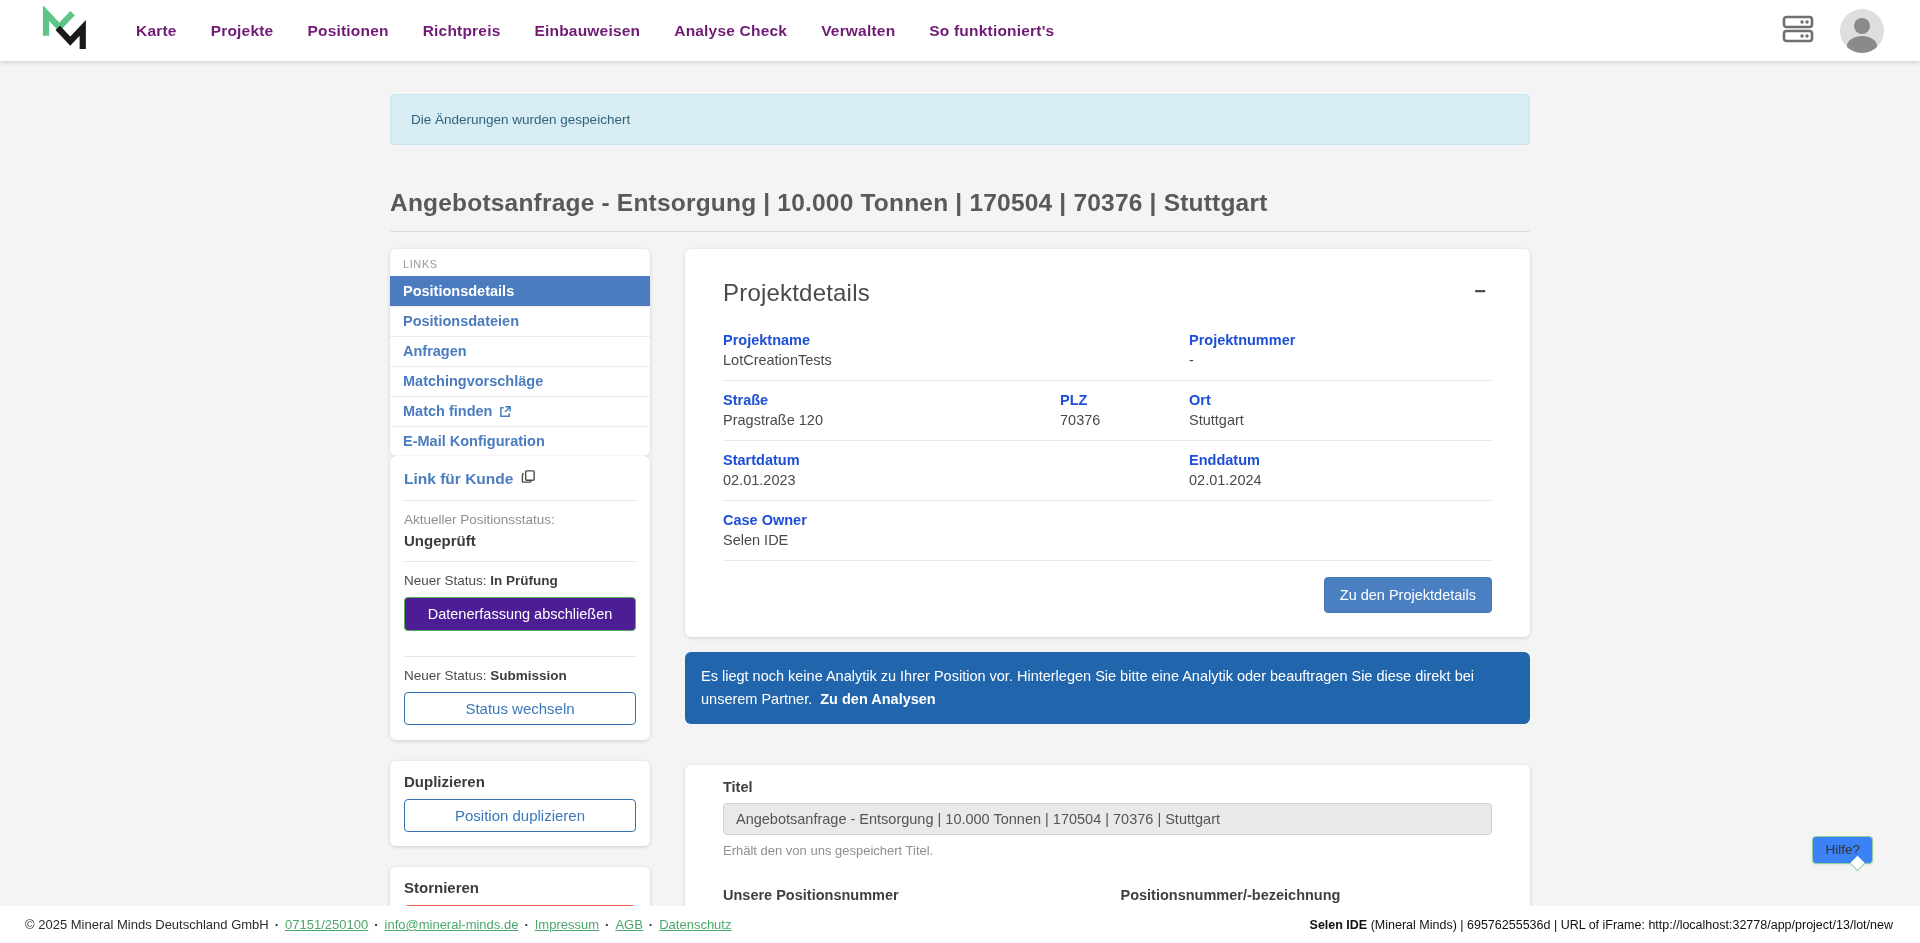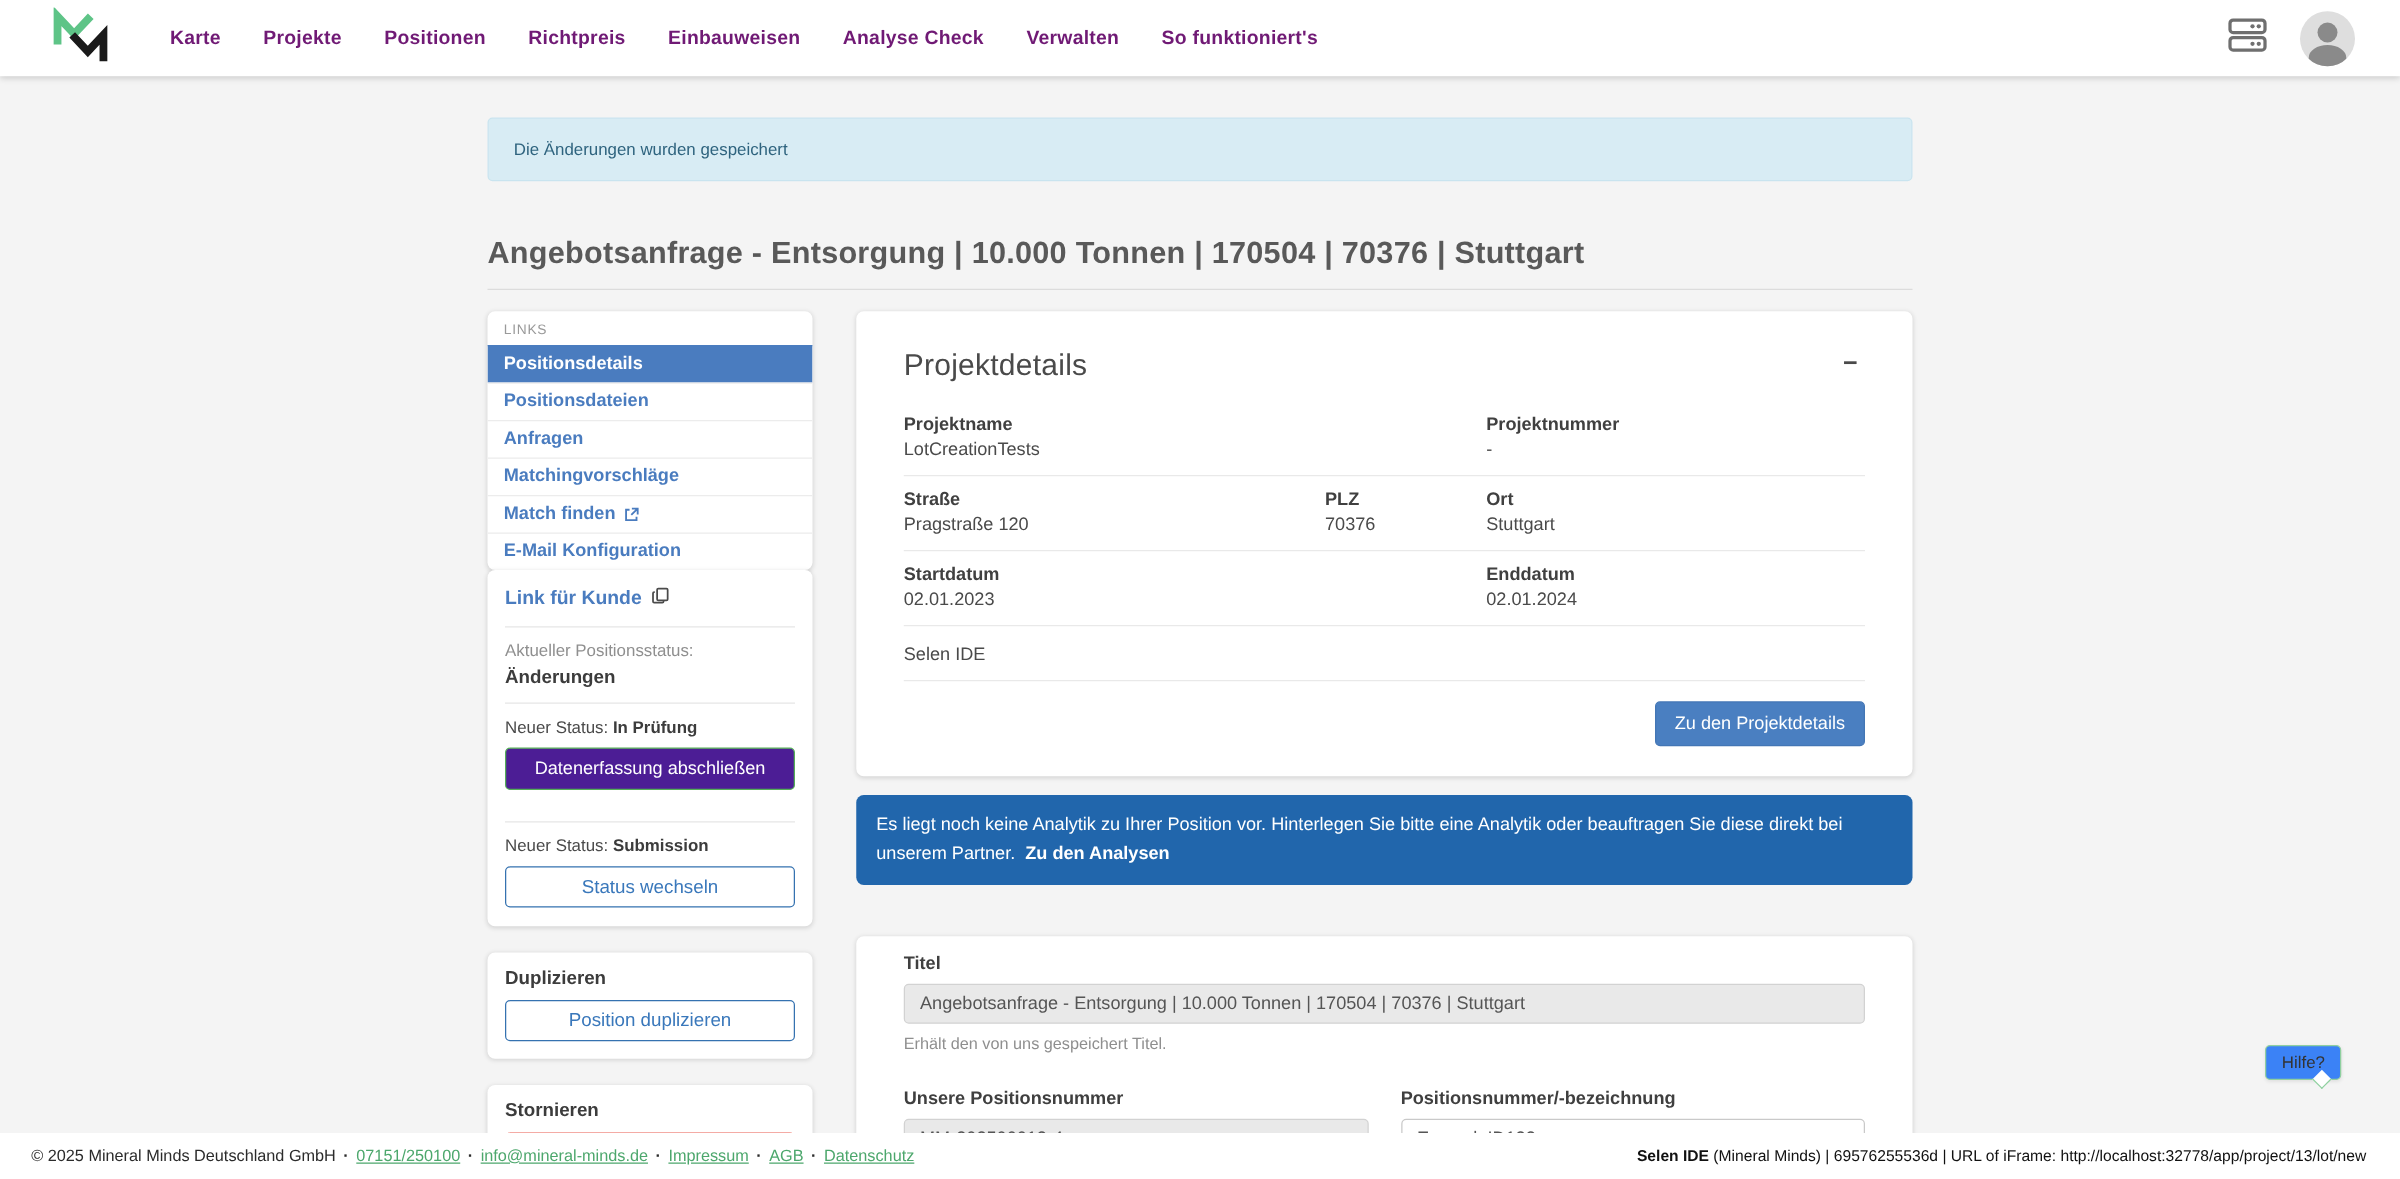--- a/index.html
+++ b/index.html
@@ -62,21 +62,21 @@
   .btn-outline-red { margin-top:9px; background:#fff; border:1.5px solid #e9594c; color:#333; font-size:15px; padding:7px 6px; }
   .caret { font-size:11px; margin-left:4px; position:relative; top:-1px; }
 
   
   .project-card { padding:30px 38px 24px; }
   .proj-head { display:flex; align-items:flex-start; justify-content:space-between; }
   .proj-title { font-size:24px; color:#4a4a4a; font-weight:400; letter-spacing:.2px; }
   .collapse-btn { border:none; background:none; font-size:20px; font-weight:700; color:#4a4a4a; cursor:pointer; line-height:1; padding:2px 6px; }
   .proj-rows { margin-top:14px; }
   .proj-row { display:grid; grid-template-columns:337px 129px 1fr; padding:11px 0 12px; border-bottom:1px solid #e9e9e9; }
-  .field-label { font-size:14.5px; font-weight:700; color:#404040; }
+  .field-label { font-size:14.5px; font-weight:700; color:#1d4ed8; }
   .field-value { font-size:14.5px; color:#4a4a4a; margin-top:4px; }
   .proj-actions { margin-top:16px; text-align:right; }
   .btn-blue { display:inline-block; width:auto; background:#4a7fc1; border:1px solid #4376b5; color:#fff; font-size:14.5px;
               padding:9px 15px; border-radius:4px; cursor:pointer; }
 
   
   .banner { margin-top:15px; background:#2166ac; border-radius:6px; padding:13px 16px; color:#fff;
             font-size:14.5px; line-height:1.6; }
   .banner a { color:#fff; font-weight:700; text-decoration:none; margin-left:8px; cursor:pointer; }
 
@@ -193,21 +193,21 @@
             <span>
               <svg width="15" height="15" viewBox="0 0 16 16" fill="none">
                 <rect x="5" y="2" width="9" height="10" rx="1" stroke="#4b4b4b" stroke-width="1.5"></rect>
                 <path d="M3 5 H2.5 A1 1 0 0 0 1.5 6 V13 A1 1 0 0 0 2.5 14 H9.5 A1 1 0 0 0 10.5 13 V12.5" stroke="#4b4b4b" stroke-width="1.5"></path>
               </svg>
             </span>
           </a>
 
           <div class="status-sec">
             <div class="muted-label">Aktueller Positionsstatus:</div>
-            <div class="status-current">Änderungen</div>
+            <div class="status-current">Ungeprüft</div>
           </div>
 
           <div class="status-sec pad-bottom">
             <div class="new-status-line">
               <span>Neuer Status:</span>
               <b>In Prüfung</b>
             </div>
             <button class="btn btn-green">Datenerfassung abschließen</button>
           </div>
 
@@ -270,20 +270,21 @@
                 <div class="field-label">Startdatum</div>
                 <div class="field-value">02.01.2023</div>
               </div>
               <div>
                 <div class="field-label">Enddatum</div>
                 <div class="field-value">02.01.2024</div>
               </div>
             </div>
             <div class="proj-row">
               <div style="grid-column:1 / span 3;">
+                <div class="field-label">Case Owner</div>
                 <div class="field-value">Selen IDE</div>
               </div>
             </div>
           </div>
           <div class="proj-actions">
             <button class="btn-blue">Zu den Projektdetails</button>
           </div>
         </section>
 
         <div class="banner">

